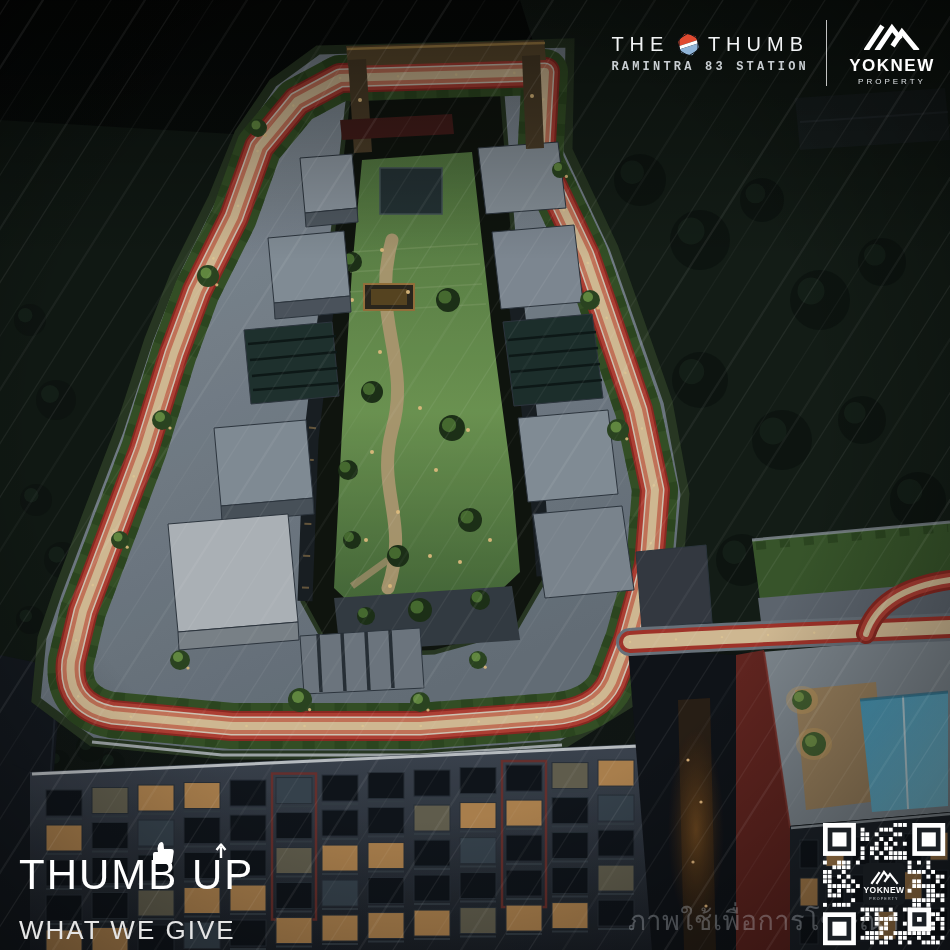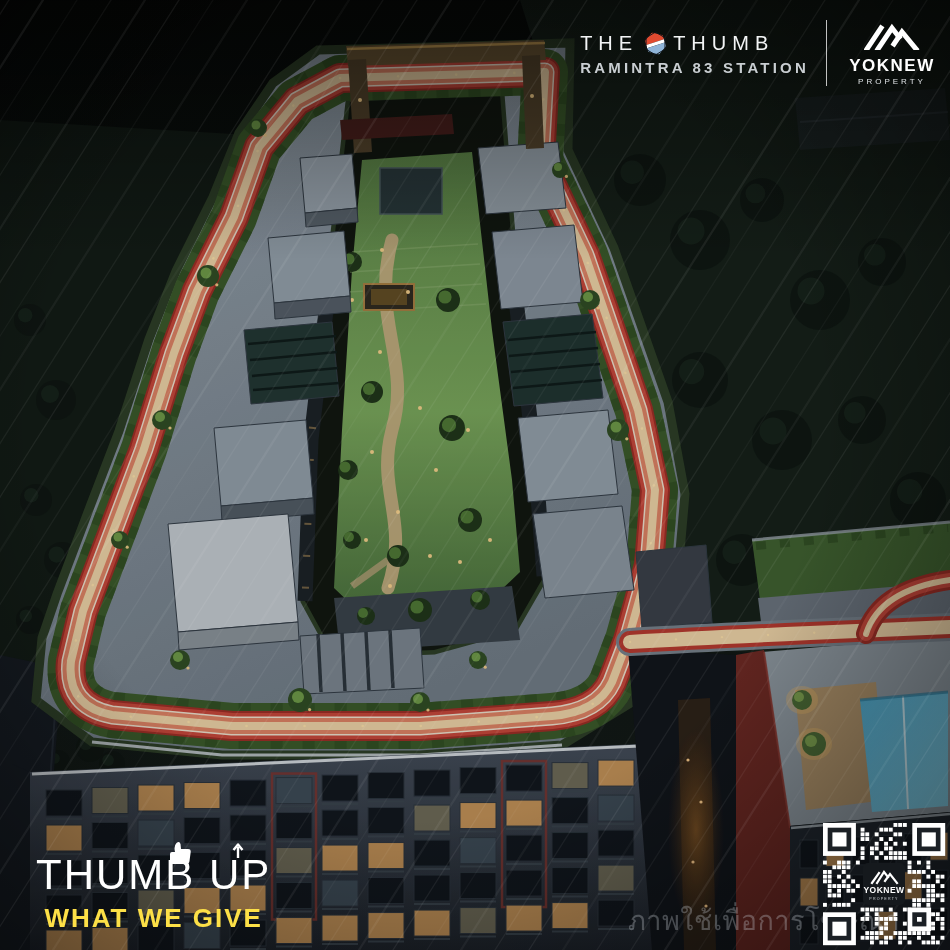--- a/index.html
+++ b/index.html
@@ -4,32 +4,32 @@
 <title>The Origin Ramintra 83 Station</title>
 <style>
   html,body{margin:0;padding:0;background:#000;}
   .stage{position:relative;width:950px;height:950px;overflow:hidden;
          font-family:"Liberation Sans",sans-serif;background:#0a0e0c;}
   .scene{position:absolute;left:0;top:0;width:950px;height:950px;display:block;}
 
   
   .brandbar{position:absolute;top:20px;right:10px;display:flex;align-items:center;gap:17px;color:#fff;}
   .origin{text-align:center;}
-  .origin-line{display:flex;align-items:center;gap:6px;justify-content:flex-start;}
+  .origin-line{display:flex;align-items:center;gap:6px;justify-content:space-between;}
   .origin-line span{font-size:20px;letter-spacing:6px;font-weight:400;color:#f2f4f5;}
-  .origin-sub{margin-top:3px;font-size:15px;letter-spacing:3.2px;color:#c9ced2;font-weight:700;}
+  .origin-sub{margin-top:3px;font-size:12px;letter-spacing:3.2px;color:#c9ced2;font-weight:700;font-family:Liberation Mono, monospace;}
   .divider{width:1px;height:66px;background:rgba(255,255,255,.75);}
   .yoknew{text-align:center;width:96px;}
   .yk-name{font-size:17px;font-weight:700;letter-spacing:1.5px;margin-top:2px;}
   .yk-sub{font-size:8px;letter-spacing:3px;color:#dfe3e6;margin-top:1px;}
 
   
-  .slogan{position:absolute;left:36px;top:854px;color:#fff;text-align:center;}
+  .slogan{position:absolute;left:19px;top:854px;color:#fff;}
   .slogan-1{position:relative;font-size:42px;letter-spacing:2px;font-weight:400;line-height:1;}
-  .slogan-2{font-size:26px;letter-spacing:2px;font-weight:700;margin-top:7px;color:#fde047;}
+  .slogan-2{font-size:26px;letter-spacing:2px;font-weight:400;margin-top:19px;color:#e5e5e5;}
   .thumb-ic{position:absolute;left:131px;top:-13px;}
   .up-arrow{position:absolute;left:196px;top:-11px;}
 
   
   .watermark{position:absolute;left:628px;top:899px;font-size:27px;
              color:rgba(195,201,206,.33);letter-spacing:.5px;white-space:nowrap;z-index:1;}
 
   
   .qr{position:absolute;right:3px;bottom:3px;width:126px;height:126px;z-index:2;display:block;}
 </style>

